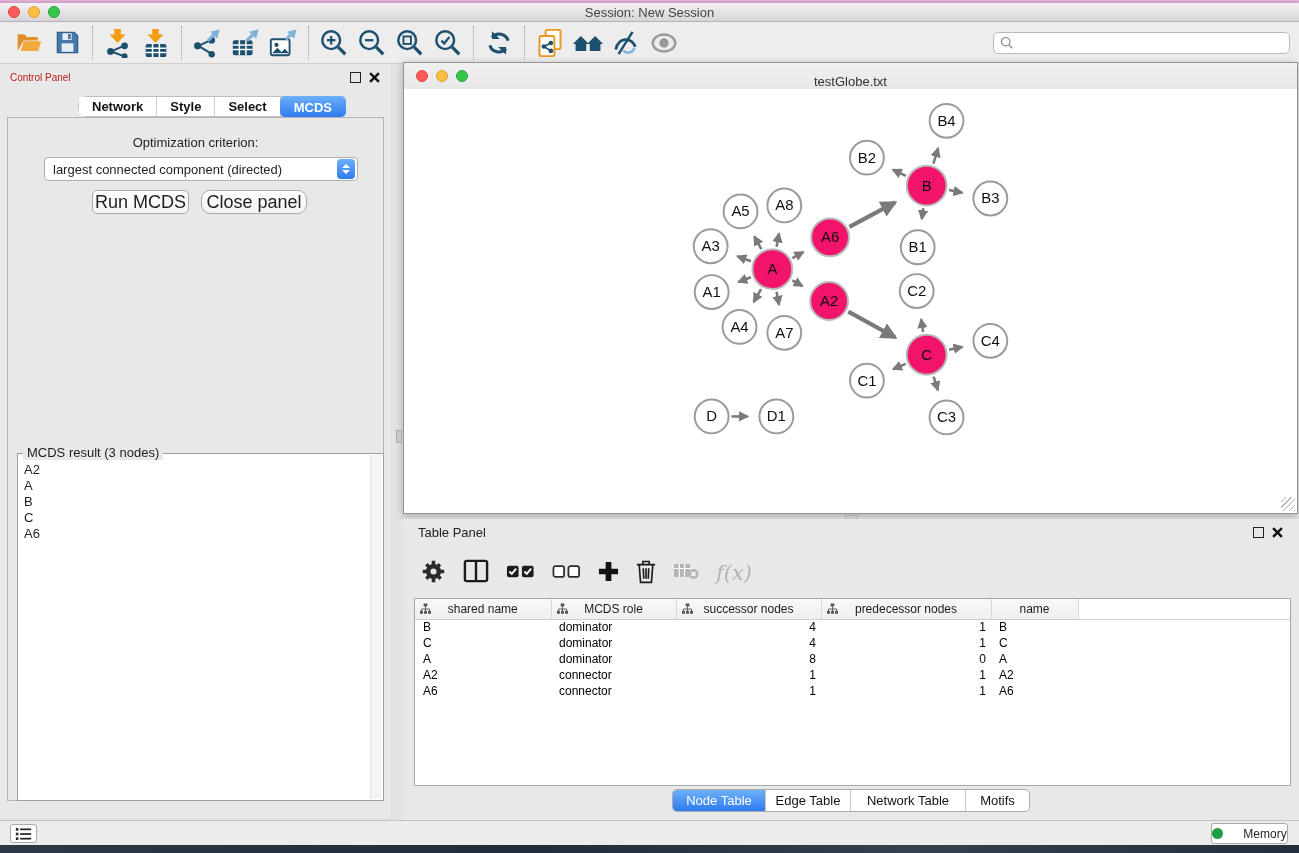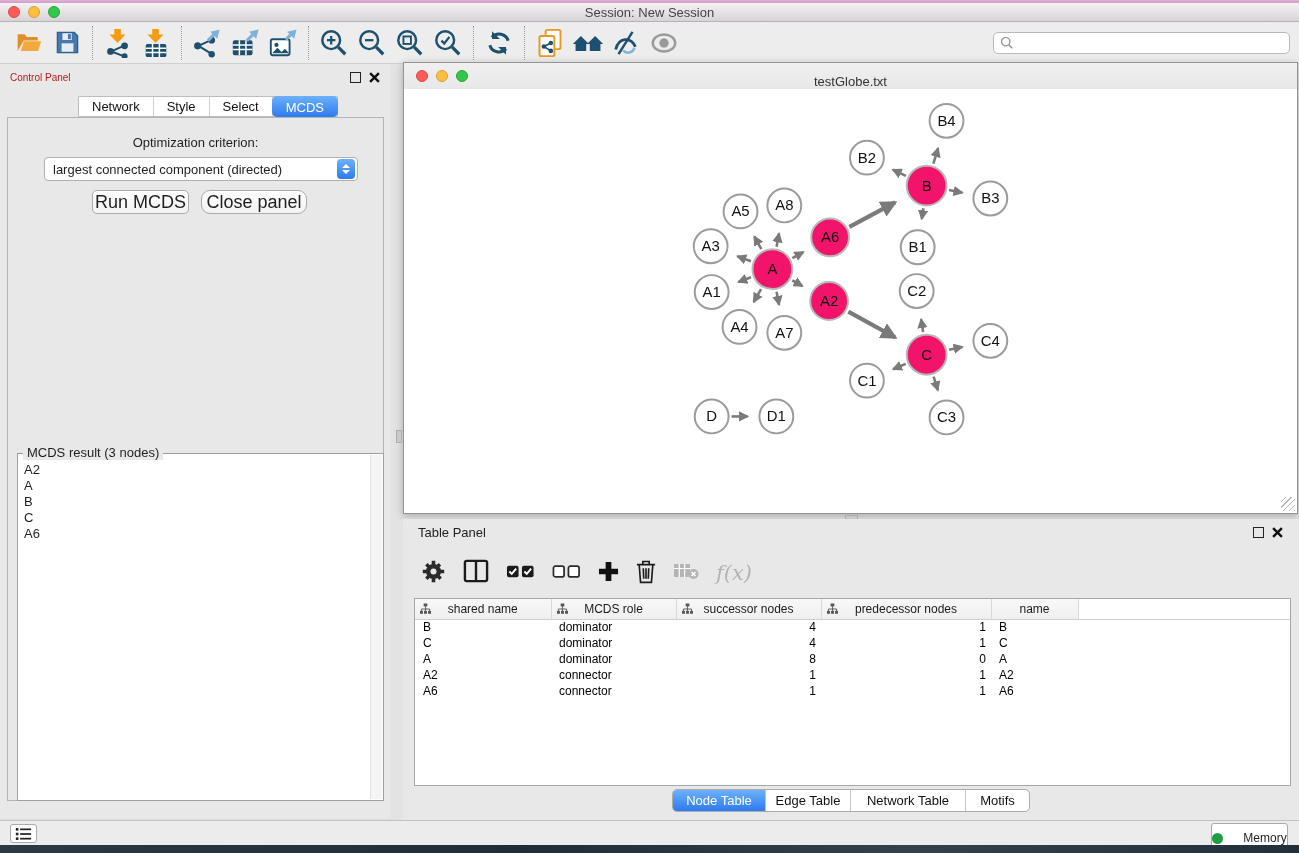--- a/index.html
+++ b/index.html
@@ -25,21 +25,21 @@
   #search-box { margin-left:auto; margin-right:9px; width:297px; height:22px; background:#fff;
     border:1px solid #b9b9b9; border-radius:5px; display:flex; align-items:center; padding:0 6px; }
   #search-box input { border:none; outline:none; flex:1; font-size:12px; font-family:"Liberation Sans",sans-serif; background:transparent; }
 
   
   #control-panel { left:0; top:64px; width:390px; height:754px; background:#e8e8e8; }
   #cp-header { position:absolute; left:10px; top:8px; font-size:10px; color:#b91c1c; }
   .panel-winbtns { position:absolute; top:8px; display:flex; gap:8px; align-items:center; }
   .float-box { width:11px; height:11px; border:1.6px solid #222; background:transparent; display:inline-block; }
   #cp-tabs { position:absolute; left:78px; top:32px; display:flex; height:21px;
-    border:1px solid #bdbdbd; border-radius:1px; background:#fff; overflow:visible; }
+    border:1px solid #bdbdbd; border-radius:10px; background:#fff; overflow:visible;font-weight:bold; }
   .cp-tab { padding:0 13px; font-size:13px; display:flex; align-items:center; justify-content:center;
     border-right:1px solid #cfcfcf; color:#111; background:#fff; }
   .cp-tab:first-child { border-radius:4px 0 0 4px; }
   .cp-tab:last-child { border-right:none; border-radius:0 4px 4px 0; }
   .cp-tab.selected { background:linear-gradient(#6db1f9,#2e7af0); color:#fff; border-radius:5px;
     margin:-1px; padding:1px 14px 0; border-right:none; }
   #cp-body { position:absolute; left:7px; top:53px; width:377px; height:684px;
     border:1px solid #b4b4b4; background:#e8e8e8; }
   #criterion-label { position:absolute; left:0; right:0; top:17px; text-align:center; font-size:13px; }
   #criterion-select { position:absolute; left:36px; top:39px; width:314px; height:24px; background:#fff;
@@ -89,21 +89,21 @@
   #tp-tabs { position:absolute; left:269px; top:270px; display:flex; height:23px; border:1px solid #ababab;
     border-radius:5px; background:#fff; overflow:hidden; }
   .tp-tab { font-size:13px; display:flex; align-items:center; justify-content:center; border-right:1px solid #c6c6c6; color:#111; }
   .tp-tab:last-child { border-right:none; }
   .tp-tab.selected { background:linear-gradient(#6db1f9,#2e7af0); color:#fff; }
 
   
   #status-bar { left:0; top:820px; width:1299px; height:25px; background:#ececec; border-top:1px solid #c2c2c2; }
   #task-btn { position:absolute; left:10px; top:3px; width:27px; height:19px; background:#fff;
     border:1px solid #ababab; border-radius:3px; display:flex; align-items:center; justify-content:center; }
-  #memory-btn { position:absolute; right:11px; top:2px; width:77px; height:30px; background:#fff;
+  #memory-btn { position:absolute; right:11px; top:2px; width:77px; height:21px; background:#fff;
     border:1px solid #ababab; border-radius:3px; display:flex; align-items:center; justify-content:center; gap:20px; font-size:12px; }
   #memory-dot { width:11px; height:11px; border-radius:50%; background:#1f9d44; }
   #desktop-bottom { left:0; top:845px; width:1299px; height:8px; background:linear-gradient(90deg,#2b3947,#1f2c39 40%,#33414e 70%,#222f3c); }
 </style>
 </head>
 <body>
 
 <div class="abs" id="desktop-top"></div>
 <div class="abs" id="titlebar">
   <div class="lights">

